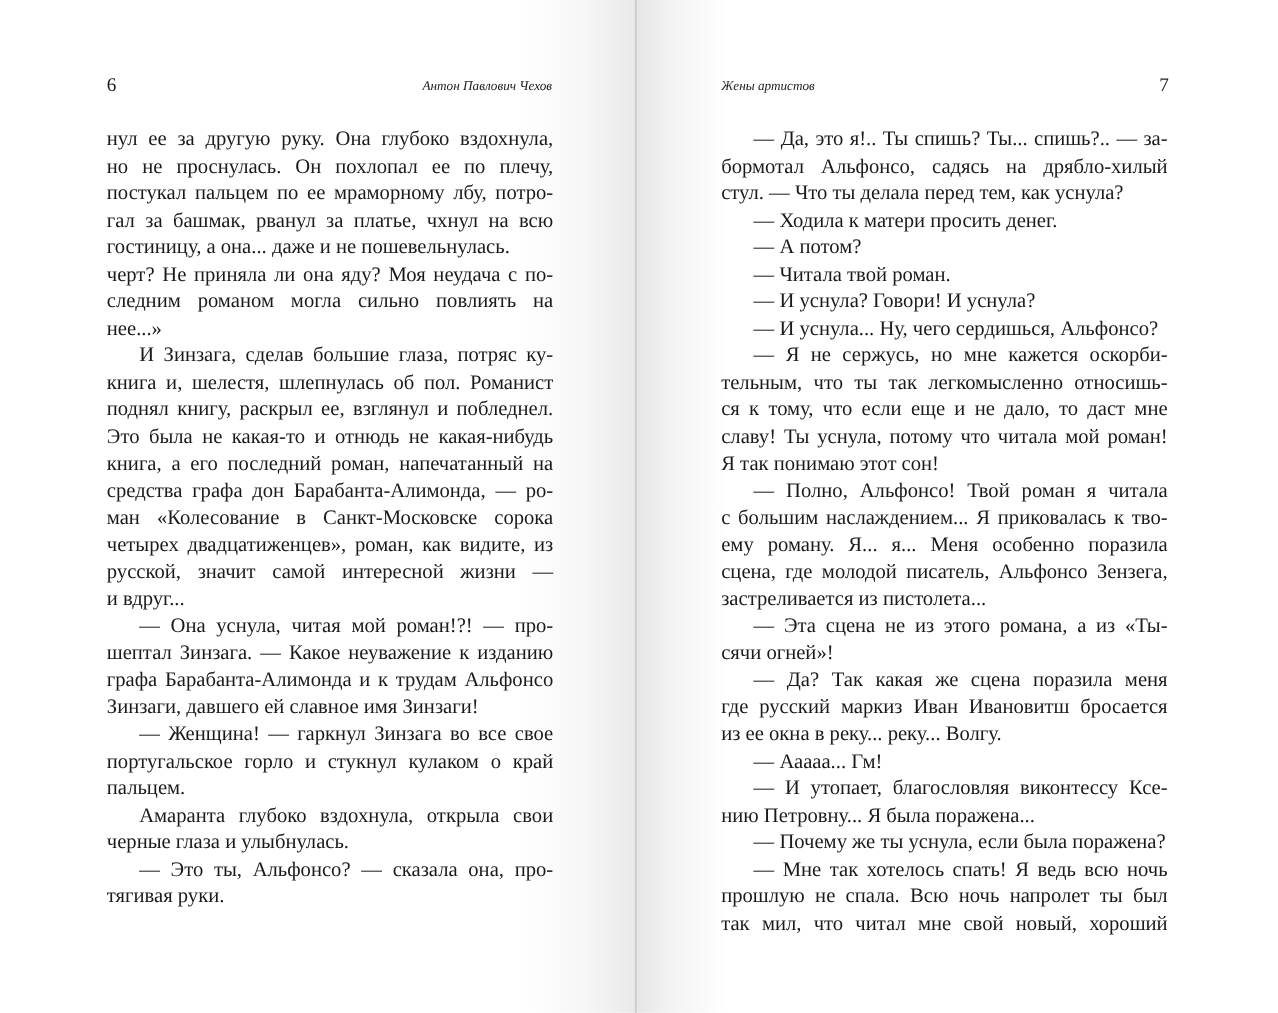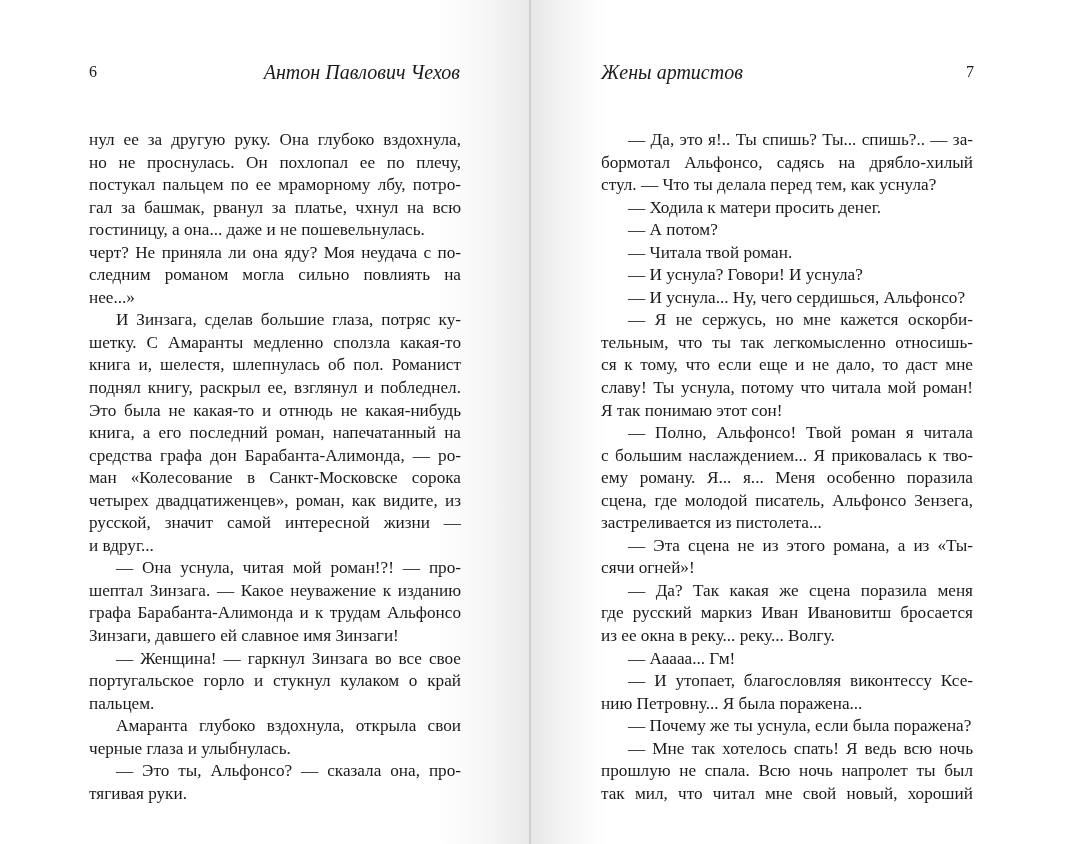--- a/index.html
+++ b/index.html
@@ -10,28 +10,28 @@
     color: #1a1a1a;
     position: relative;
   }
   .spread { position: absolute; left: 0; top: 0; width: 1065px; height: 844px; }
   .page { position: absolute; top: 0; height: 844px; }
   .page-left { left: 0; width: 530px;
     background: linear-gradient(to right, #ffffff 0%, #ffffff 82%, #f6f6f6 92%, #e9e9e9 100%); }
   .page-right { left: 531px; width: 534px;
     background: linear-gradient(to right, #e6e6e6 0%, #f4f4f4 6%, #ffffff 14%, #ffffff 100%); }
   .spine { position: absolute; left: 529px; top: 0; width: 2px; height: 844px; background: #cfcfcf; }
-  .header { position: absolute; top: 62px; font-size: 20px; line-height: 20px; }
+  .header { position: absolute; top: 62px; font-size: 11px; line-height: 20px; }
   .folio { font-size: 16px; }
   .running { font-style: italic; }
   .left-folio { left: 89px; }
   .left-running { right: 70px; }
   .right-running { left: 70px; }
   .right-folio { right: 91px; }
-  .body-text { position: absolute; top: 105px; width: 372px; font-size: 17.2px; line-height: 22.55px; margin-top: 24px; }
+  .body-text { position: absolute; top: 105px; width: 372px; font-size: 17.2px; line-height: 22.55px; }
   .left-body { left: 89px; }
   .right-body { left: 70px; }
   .line { white-space: nowrap; text-align: justify; text-align-last: justify; height: 22.55px; }
   .line.last { text-align-last: left; }
   .line.indent { padding-left: 27px; }
 </style>
 </head>
 <body>
 
 <div class="spread">
@@ -41,21 +41,20 @@
     <div class="body-text left-body" id="left-body">
         <div class="line">нул ее за другую руку. Она глубоко вздохнула,</div>
         <div class="line">но не проснулась. Он похлопал ее по плечу,</div>
         <div class="line">постукал пальцем по ее мраморному лбу, потро-</div>
         <div class="line">гал за башмак, рванул за платье, чхнул на всю</div>
         <div class="line last">гостиницу, а она... даже и не пошевельнулась.</div>
         <div class="line">черт? Не приняла ли она яду? Моя неудача с по-</div>
         <div class="line">следним романом могла сильно повлиять на</div>
         <div class="line last">нее...»</div>
         <div class="line indent">И Зинзага, сделав большие глаза, потряс ку-</div>
-        <div class="line">шетку. С Амаранты медленно сползла какая-то</div>
         <div class="line">книга и, шелестя, шлепнулась об пол. Романист</div>
         <div class="line">поднял книгу, раскрыл ее, взглянул и побледнел.</div>
         <div class="line">Это была не какая-то и отнюдь не какая-нибудь</div>
         <div class="line">книга, а его последний роман, напечатанный на</div>
         <div class="line">средства графа дон Барабанта-Алимонда, — ро-</div>
         <div class="line">ман «Колесование в Санкт-Московске сорока</div>
         <div class="line">четырех двадцатиженцев», роман, как видите, из</div>
         <div class="line">русской, значит самой интересной жизни —</div>
         <div class="line last">и вдруг...</div>
         <div class="line indent">— Она уснула, читая мой роман!?! — про-</div>

